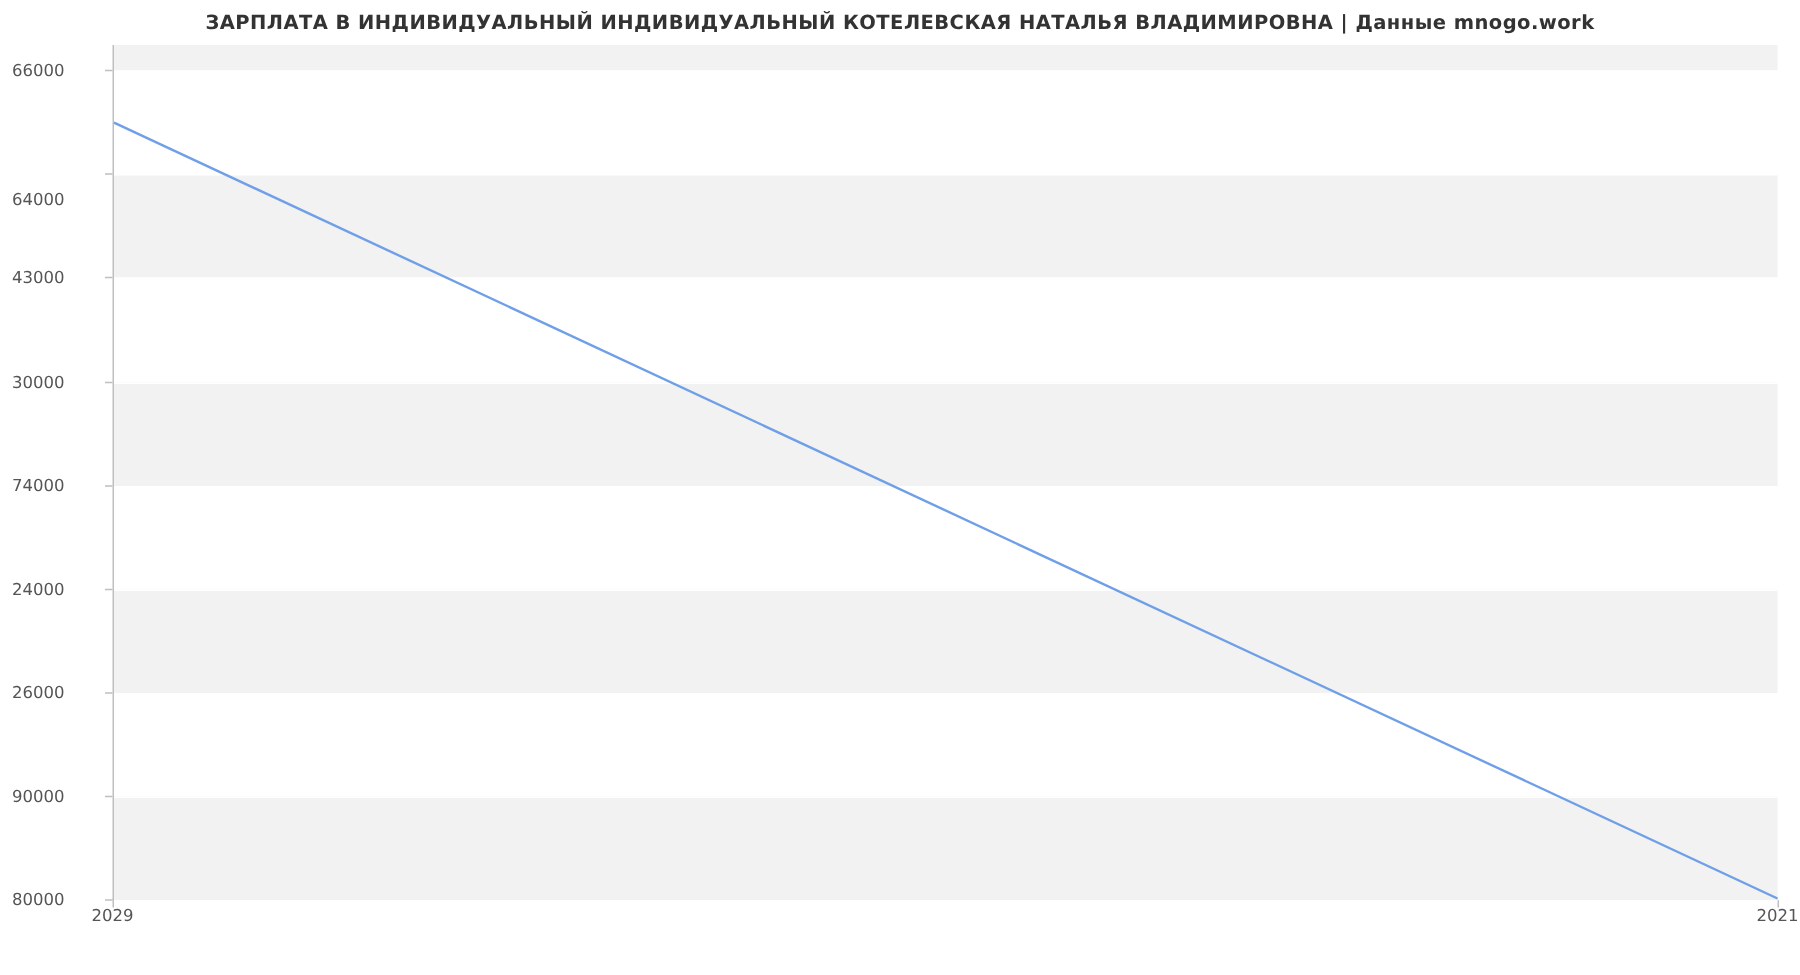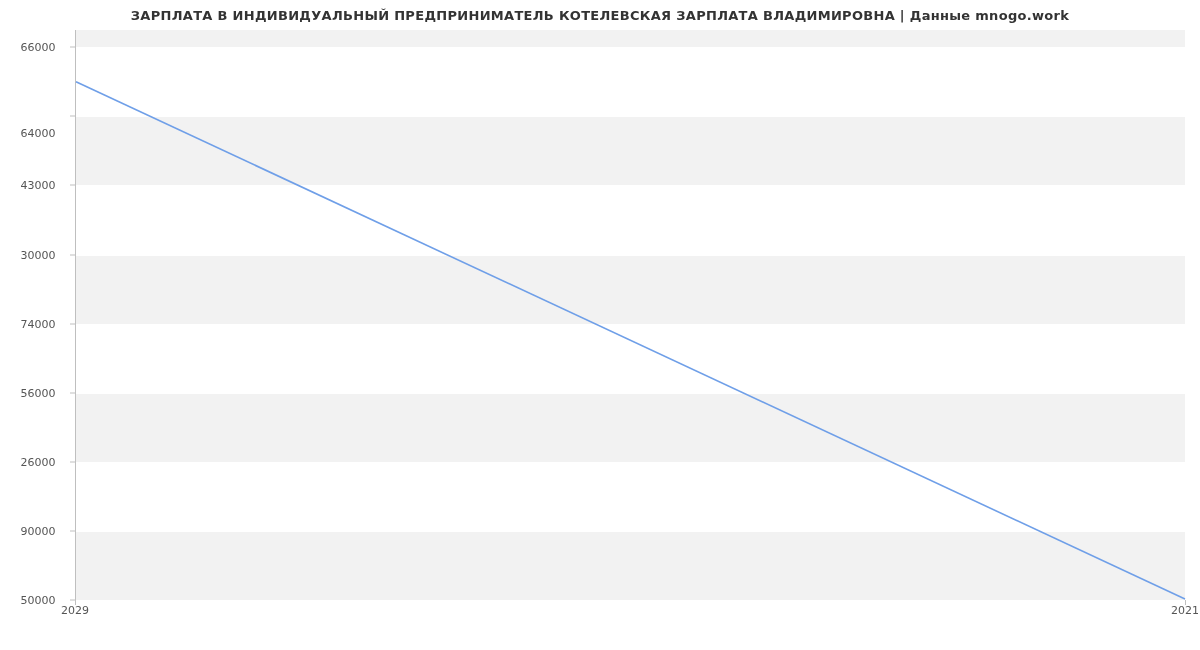--- a/index.html
+++ b/index.html
@@ -47,21 +47,21 @@
     position: absolute;
     left: 0;
     width: 100%;
     height: 1px;
     background: #ffffff;
   }
   .ytick-label {
     position: absolute;
     right: 1132px; 
     width: 60px;
-    text-align: center;
+    text-align: left;
     font-size: 11px;
     color: #555555;
     transform: translateY(-50%);
   }
   .ytick-mark {
     position: absolute;
     width: 5px;
     height: 1px;
     background: #bfbfbf;
     left: 70px;
@@ -93,30 +93,30 @@
     fill: none;
     stroke: #6f9fe8;
     stroke-width: 1.6;
   }
 </style>
 </head>
 <body>
 
 <div class="chart-wrap">
 
-  <div class="title">ЗАРПЛАТА В ИНДИВИДУАЛЬНЫЙ ПРЕДПРИНИМАТЕЛЬ КОТЕЛЕВСКАЯ ЗАРПЛАТА ВЛАДИМИРОВНА | Данные mnogo.work</div>
+  <div class="title">ЗАРПЛАТА В ИНДИВИДУАЛЬНЫЙ ИНДИВИДУАЛЬНЫЙ КОТЕЛЕВСКАЯ НАТАЛЬЯ ВЛАДИМИРОВНА | Данные mnogo.work</div>
 
   <div id="ytick-container">
-      <div class="ytick-label" style="top: 600px;">50000</div>
+      <div class="ytick-label" style="top: 600px;">80000</div>
       <div class="ytick-mark" style="top: 600px;"></div>
       <div class="ytick-label" style="top: 530.909px;">90000</div>
       <div class="ytick-mark" style="top: 530.909px;"></div>
       <div class="ytick-label" style="top: 461.818px;">26000</div>
       <div class="ytick-mark" style="top: 461.818px;"></div>
-      <div class="ytick-label" style="top: 392.727px;">56000</div>
+      <div class="ytick-label" style="top: 392.727px;">24000</div>
       <div class="ytick-mark" style="top: 392.727px;"></div>
       <div class="ytick-label" style="top: 323.636px;">74000</div>
       <div class="ytick-mark" style="top: 323.636px;"></div>
       <div class="ytick-label" style="top: 254.545px;">30000</div>
       <div class="ytick-mark" style="top: 254.545px;"></div>
       <div class="ytick-label" style="top: 185.455px;">43000</div>
       <div class="ytick-mark" style="top: 185.455px;"></div>
       <div class="ytick-label" style="top: 133px;">64000</div>
       <div class="ytick-mark" style="top: 116.364px;"></div>
       <div class="ytick-label" style="top: 47.2727px;">66000</div>

